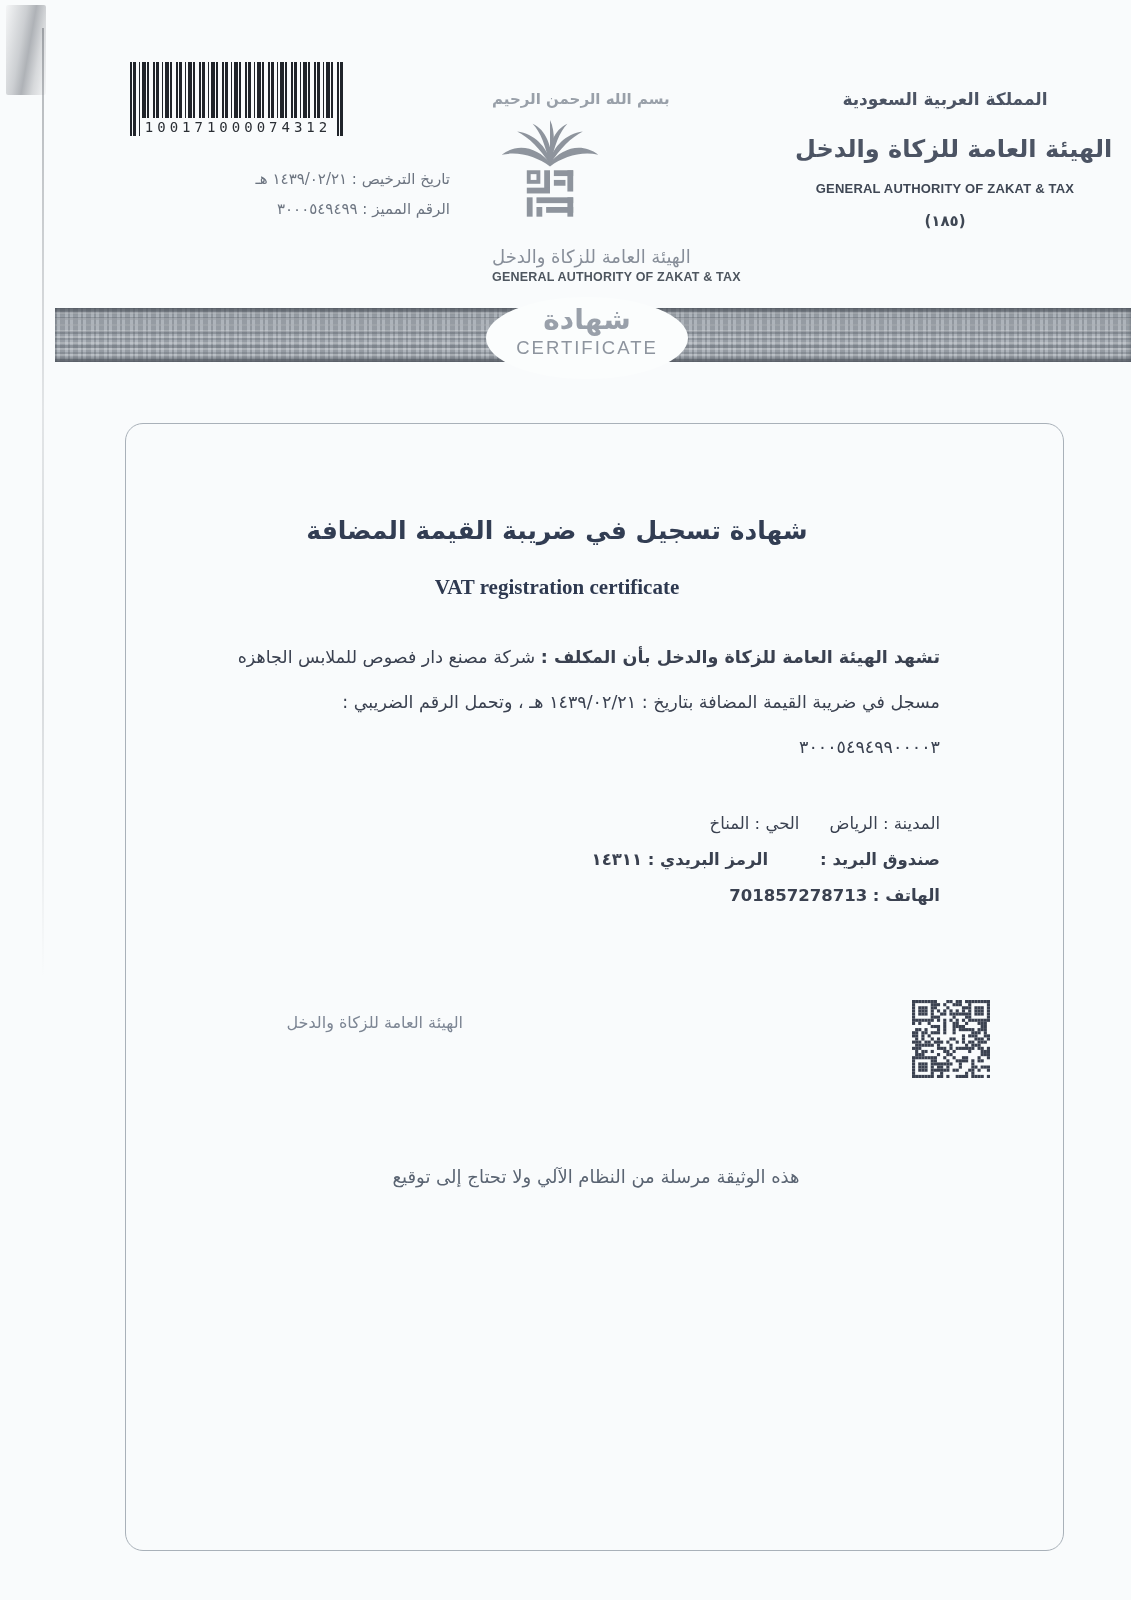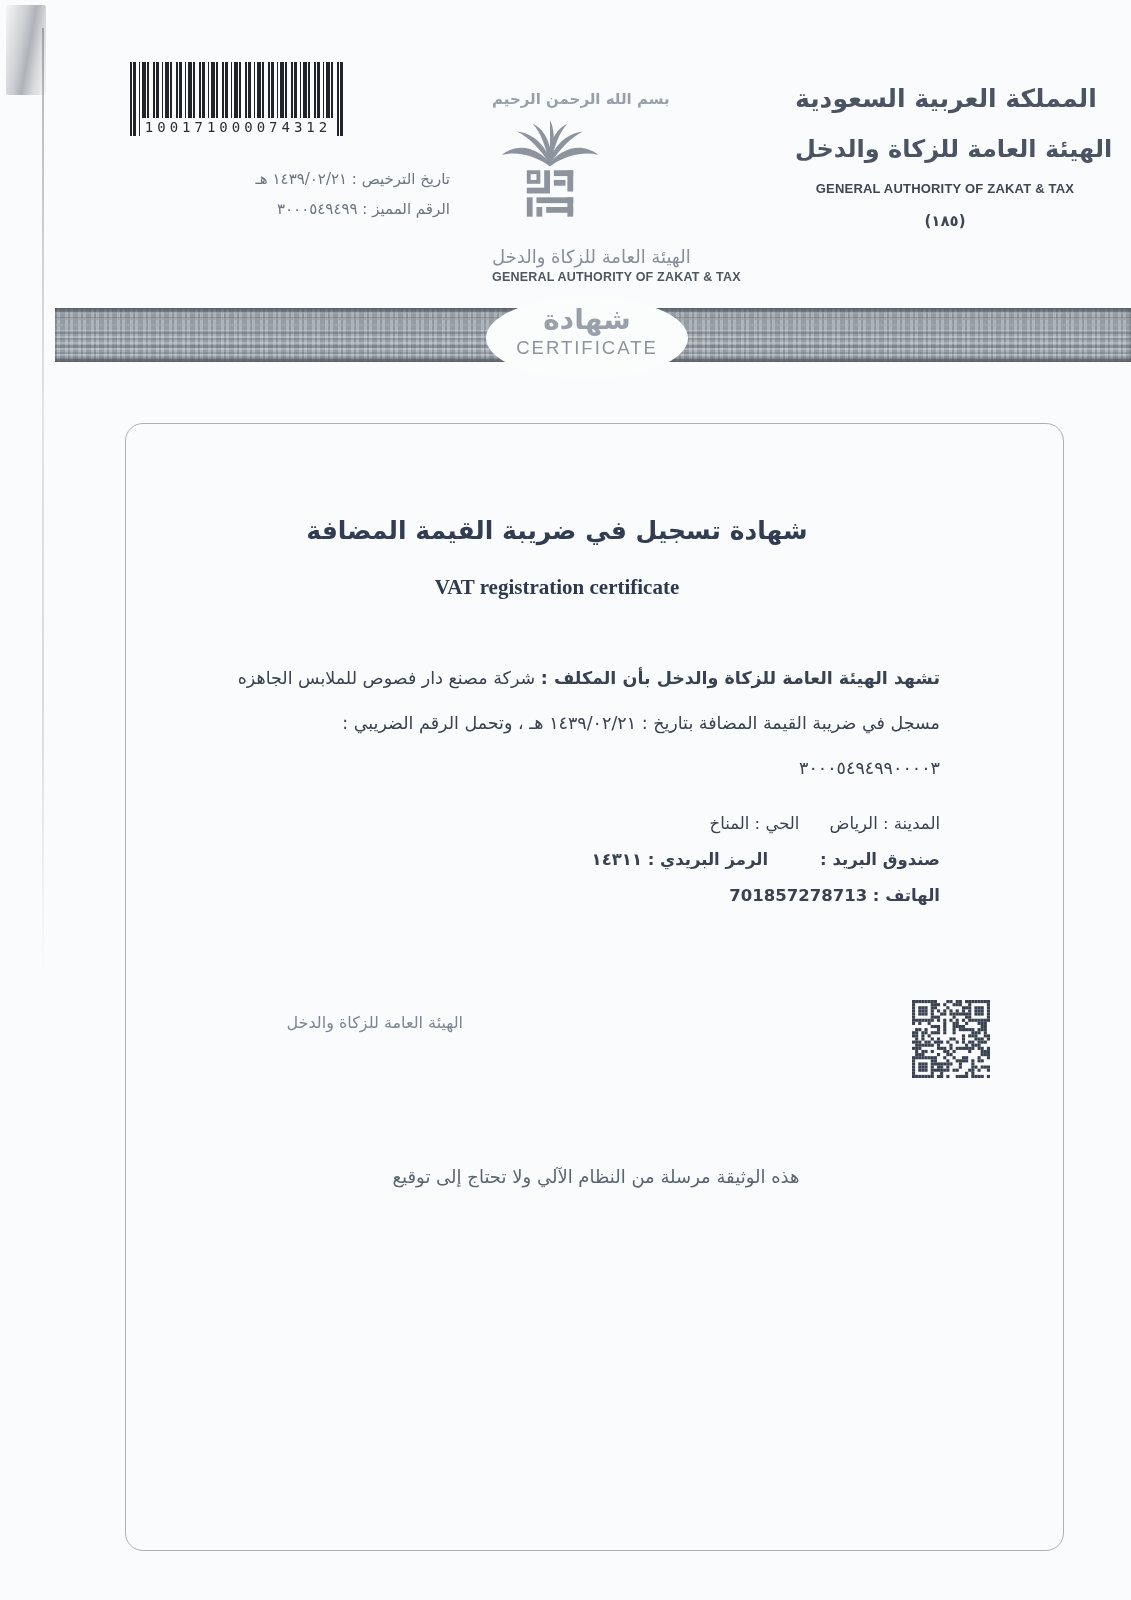--- a/index.html
+++ b/index.html
@@ -28,21 +28,21 @@
   
   .center-col{position:absolute;left:492px;top:50px;width:262px;text-align:left;margin-top:40px;}
   .bismillah{font-size:15px;font-weight:bold;color:#99a0a9;margin-bottom:6px;}
   .gazt-logo{display:inline-block;margin-top:2px;}
   .logo-caption-ar{font-size:18px;color:#878e99;margin-top:2px;}
   .logo-caption-en{font-size:12.5px;font-weight:bold;letter-spacing:.2px;color:#4e565f;
     font-family:"Liberation Sans",sans-serif;margin-top:3px;}
   
   .right-col{position:absolute;left:795px;top:74px;width:300px;text-align:center;}
   .callig{font-weight:bold;color:#4c5464;line-height:50px;white-space:nowrap;}
-  .callig-1{font-size:25px;}
+  .callig-1{font-size:17px;}
   .callig-2{font-size:24px;}
   .right-caption-en{font-size:13px;font-weight:bold;color:#3f4754;margin-top:7px;
     font-family:"Liberation Sans",sans-serif;letter-spacing:.2px;}
   .form-number{font-size:15px;font-weight:bold;color:#3f4754;margin-top:16px;direction:rtl;}
   
   .banner-strip{position:absolute;left:55px;top:308px;right:0;height:54px;
     background-color:#aeb4bb;
     background-image:
       repeating-linear-gradient(0deg,rgba(255,255,255,.20) 0 2px,transparent 2px 6px),
       repeating-linear-gradient(90deg,rgba(78,85,94,.30) 0 2px,transparent 2px 5px,rgba(78,85,94,.26) 5px 10px,transparent 10px 13px),
@@ -54,21 +54,21 @@
   .banner-title-en{font-size:18.5px;color:#8d949e;letter-spacing:2px;
     font-family:"Liberation Sans",sans-serif;margin-top:1px;}
   
   .frame{position:absolute;left:125px;top:423px;width:937px;height:1126px;
     border:1px solid #a9b1b9;border-radius:18px;}
   .title-block{position:absolute;left:127px;top:510px;width:860px;text-align:center;}
   .title-ar{font-size:25px;font-weight:bold;color:#323d53;line-height:42px;}
   .title-en{font-size:21px;font-weight:bold;color:#2e3950;margin-top:23px;
     font-family:"Liberation Serif","DejaVu Serif",serif;}
   
-  .statement{position:absolute;right:191px;left:235px;top:656px;direction:rtl;text-align:right;
+  .statement{position:absolute;right:191px;left:235px;top:635px;direction:rtl;text-align:right;
     font-size:17.5px;line-height:45px;color:#3a4150;}
   .statement .bold{font-weight:bold;}
   
   .address{position:absolute;right:191px;top:806px;direction:rtl;text-align:right;
     font-size:16.5px;line-height:36px;color:#3a4150;}
   .address .bold{font-weight:bold;}
   .addr-row{display:flex;direction:rtl;justify-content:flex-start;}
   .addr-row.city-row{gap:30px;}
   .addr-row.pobox-row{gap:52px;}
   

